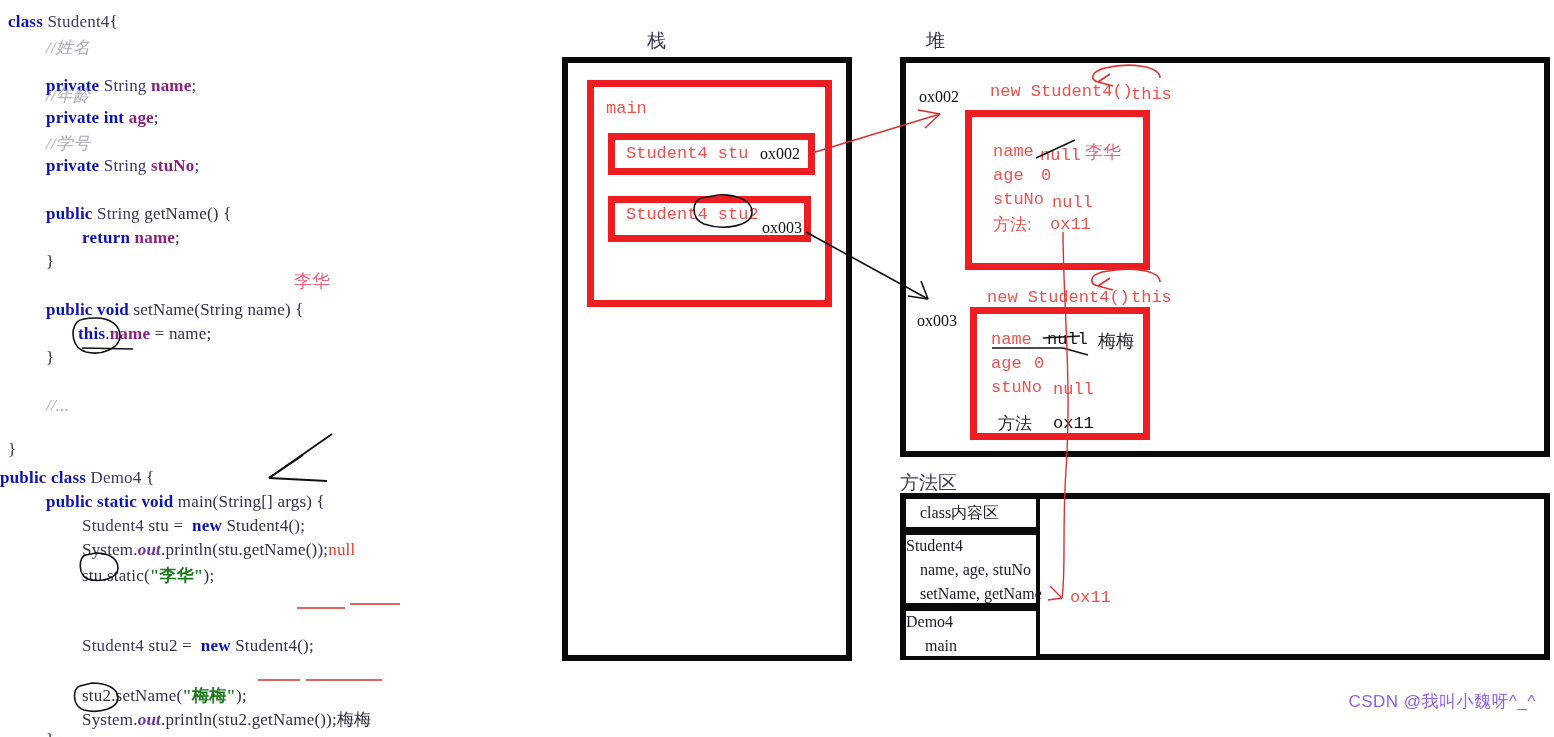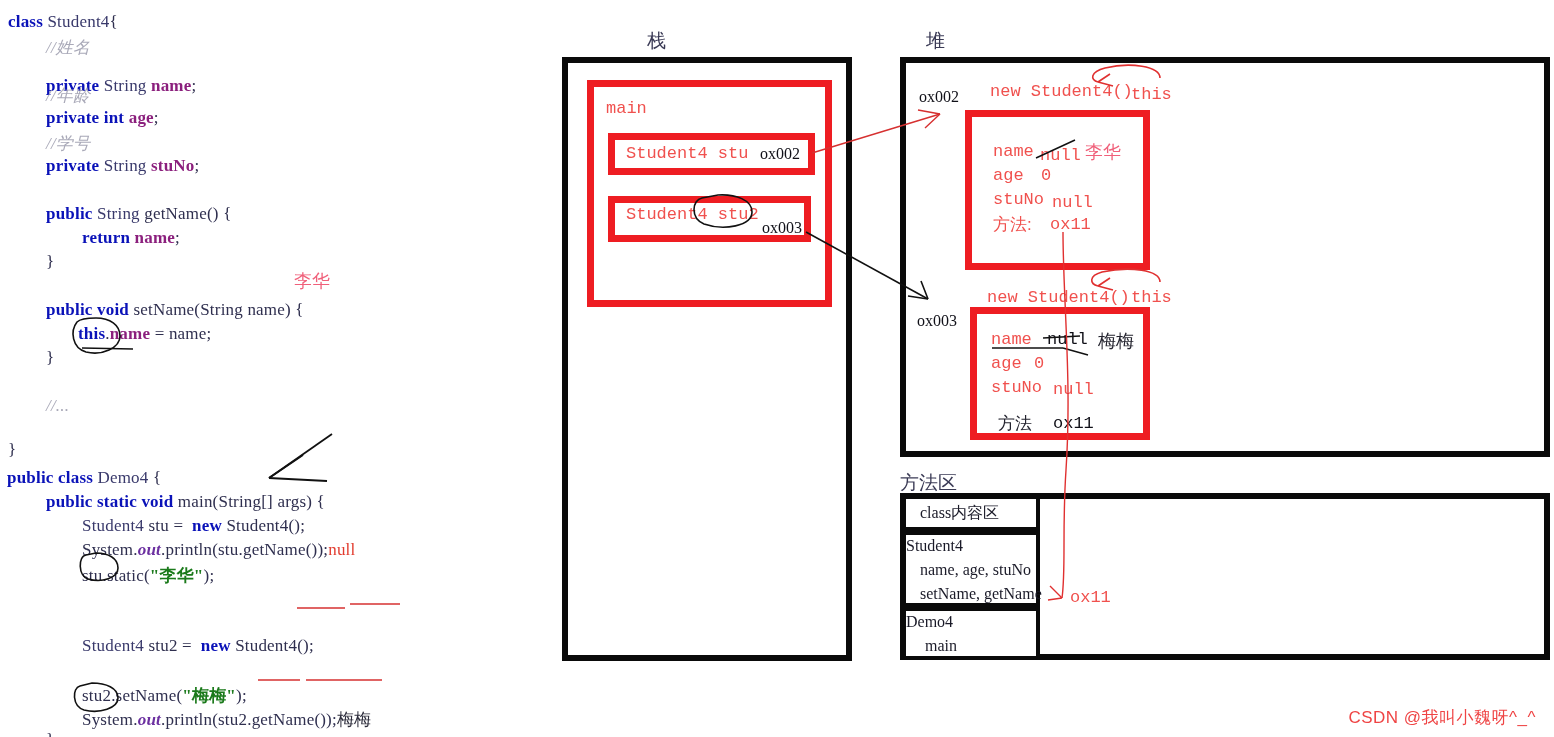--- a/index.html
+++ b/index.html
@@ -34,21 +34,21 @@
   .lbl-blk{color:#101018;}
   .lbl-cn{font-family:"Liberation Sans","DejaVu Sans",sans-serif;}
   .mono{font-family:"Liberation Mono","DejaVu Sans Mono",monospace;}
 
   
   .macell{position:absolute;box-sizing:border-box;border:4px solid #0a0a0a;background:#fff;}
   .matext{position:absolute;white-space:pre;font-size:16px;color:#1a1a28;
           font-family:"Liberation Serif","DejaVu Serif",serif;}
 
   svg.ov{position:absolute;left:0;top:0;width:1554px;height:737px;pointer-events:none;}
-  #watermark{position:absolute;right:18px;bottom:8px;font-size:17px;color:#ef4444;
+  #watermark{position:absolute;right:18px;bottom:24px;font-size:17px;color:#8b5cf6;
              font-family:"Liberation Sans","DejaVu Sans",sans-serif;letter-spacing:.5px;}
 </style>
 </head>
 <body>
 
 <div id="code-pane">
     <div class="code-line" style="left: 8px; top: 12px;"><span class="kw">class</span> <span class="type">Student4</span><span class="plain">{</span></div>
     <div class="code-line" style="left: 46px; top: 36px;"><span class="cmt">//姓名</span></div>
     <div class="code-line" style="left: 46px; top: 76px; font-family: Liberation Serif, serif;"><span class="kw">private</span> <span class="type">String</span> <span class="fld">name</span><span class="plain">;</span></div>
     <div class="code-line" style="left: 46px; top: 84px;"><span class="cmt">//年龄</span></div>
@@ -56,21 +56,21 @@
     <div class="code-line" style="left: 46px; top: 132px;"><span class="cmt">//学号</span></div>
     <div class="code-line" style="left: 46px; top: 156px;"><span class="kw">private</span> <span class="type">String</span> <span class="fld">stuNo</span><span class="plain">;</span></div>
     <div class="code-line" style="left: 46px; top: 204px;"><span class="kw">public</span> <span class="type">String</span> <span class="plain">getName() {</span></div>
     <div class="code-line" style="left: 82px; top: 228px;"><span class="kw">return</span> <span class="fld">name</span><span class="plain">;</span></div>
     <div class="code-line" style="left: 46px; top: 252px;"><span class="plain">}</span></div>
     <div class="code-line" style="left: 46px; top: 300px;"><span class="kw">public</span> <span class="kw">void</span> <span class="plain">setName(String name) {</span></div>
     <div class="code-line" style="left: 78px; top: 324px;"><span class="kw">this</span><span class="plain">.</span><span class="fld">name</span> <span class="plain">= name;</span></div>
     <div class="code-line" style="left: 46px; top: 348px;"><span class="plain">}</span></div>
     <div class="code-line" style="left: 46px; top: 396px;"><span class="cmt">//...</span></div>
     <div class="code-line" style="left: 8px; top: 440px;"><span class="plain">}</span></div>
-    <div class="code-line" style="left: 7px; top: 468px;"><span class="kw">public</span> <span class="kw">class</span> <span class="type">Demo4</span> <span class="plain">{</span></div>
+    <div class="code-line" style="left: 0; top: 468px;"><span class="kw">public</span> <span class="kw">class</span> <span class="type">Demo4</span> <span class="plain">{</span></div>
     <div class="code-line" style="left: 46px; top: 492px;"><span class="kw">public</span> <span class="kw">static</span> <span class="kw">void</span> <span class="plain">main(String[] args) {</span></div>
     <div class="code-line" style="left: 82px; top: 516px;"><span class="type">Student4</span> <span class="plain">stu =</span>  <span class="kw">new</span> <span class="plain">Student4();</span></div>
     <div class="code-line" style="left: 82px; top: 540px;"><span class="plain">System.</span><span class="ital">out</span><span class="plain">.println(stu.getName());</span><span class="redout">null</span></div>
     <div class="code-line" style="left: 82px; top: 564px;"><span class="plain">stu.static(</span><span class="str">"李华"</span><span class="plain">);</span></div>
     <div class="code-line" style="left: 82px; top: 636px;"><span class="type">Student4</span> <span class="plain">stu2 =</span>  <span class="kw">new</span> <span class="plain">Student4();</span></div>
     <div class="code-line" style="left: 82px; top: 684px;"><span class="plain">stu2.setName(</span><span class="str">"梅梅"</span><span class="plain">);</span></div>
     <div class="code-line" style="left: 82px; top: 708px;"><span class="plain">System.</span><span class="ital">out</span><span class="plain">.println(stu2.getName());</span><span class="blkcn">梅梅</span></div>
     <div class="code-line" style="left: 46px; top: 730px;"><span class="plain">}</span></div>
   </div>
 

